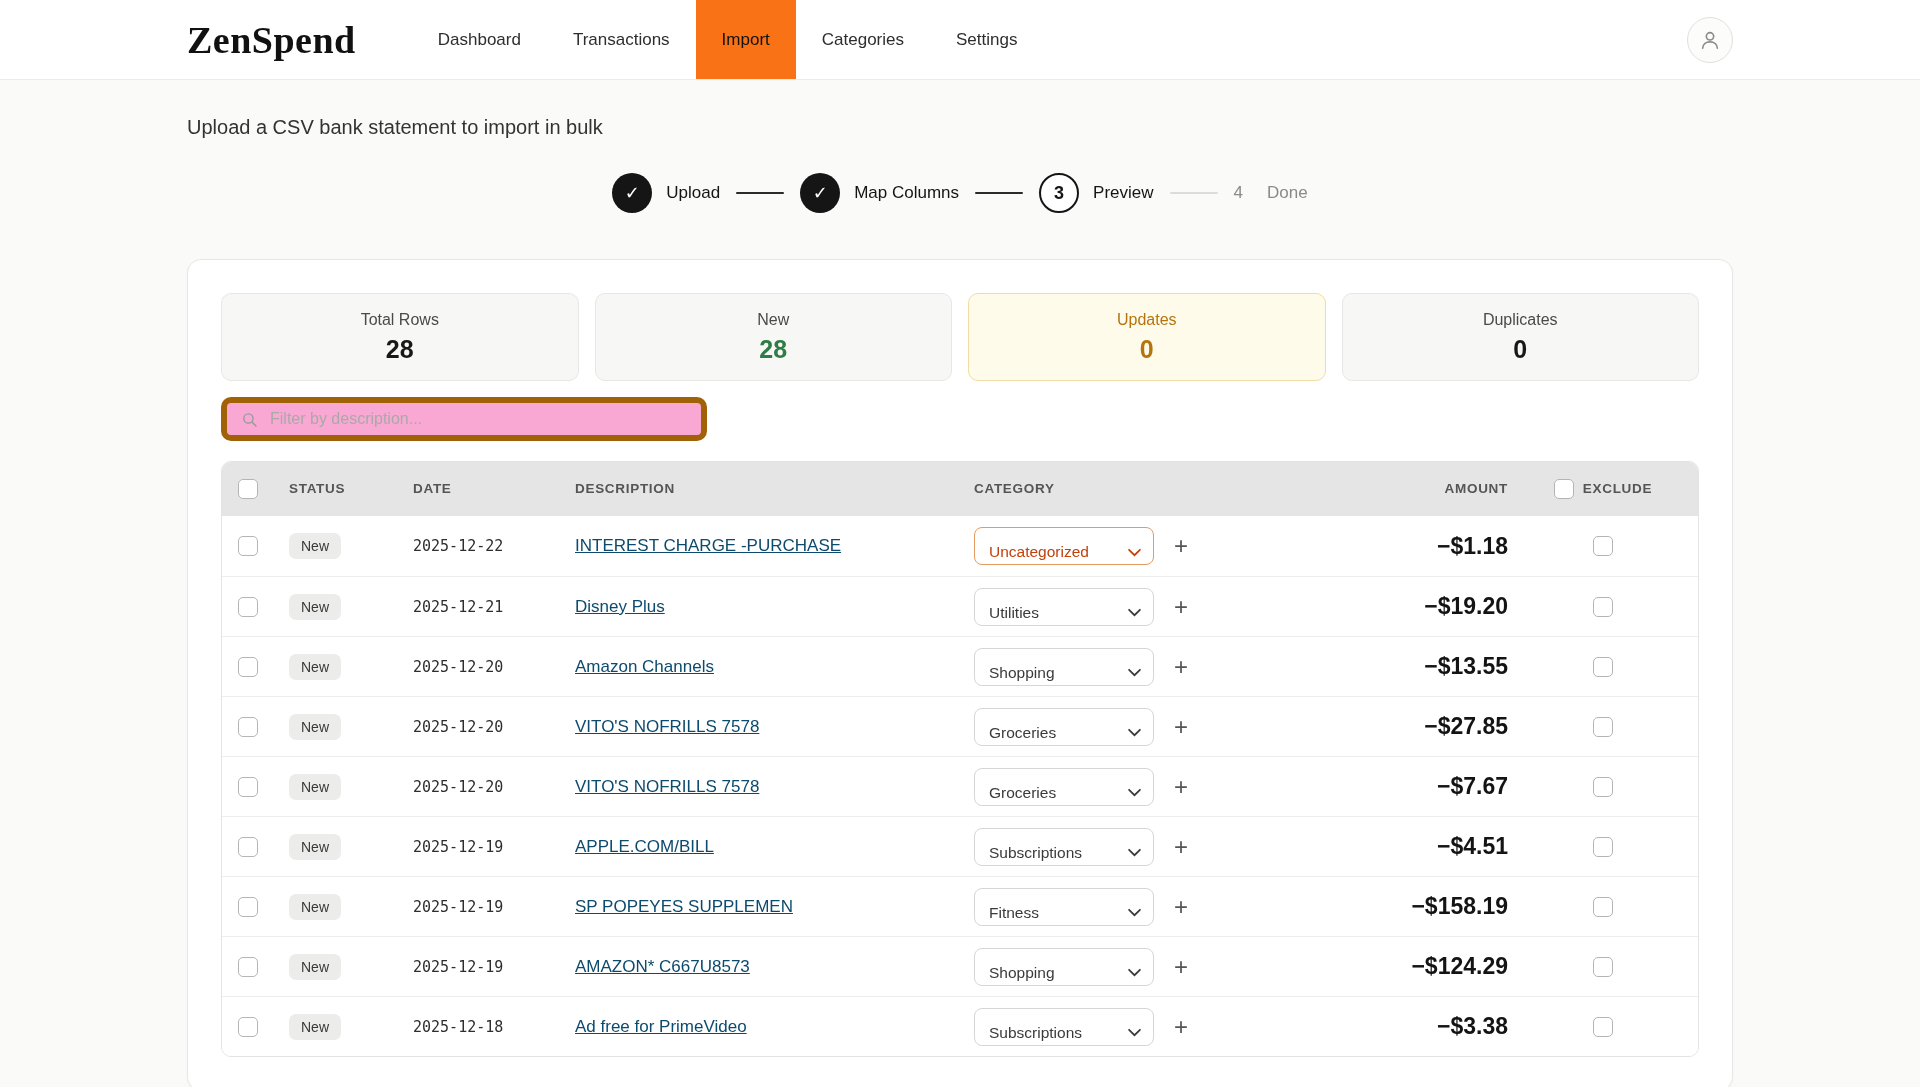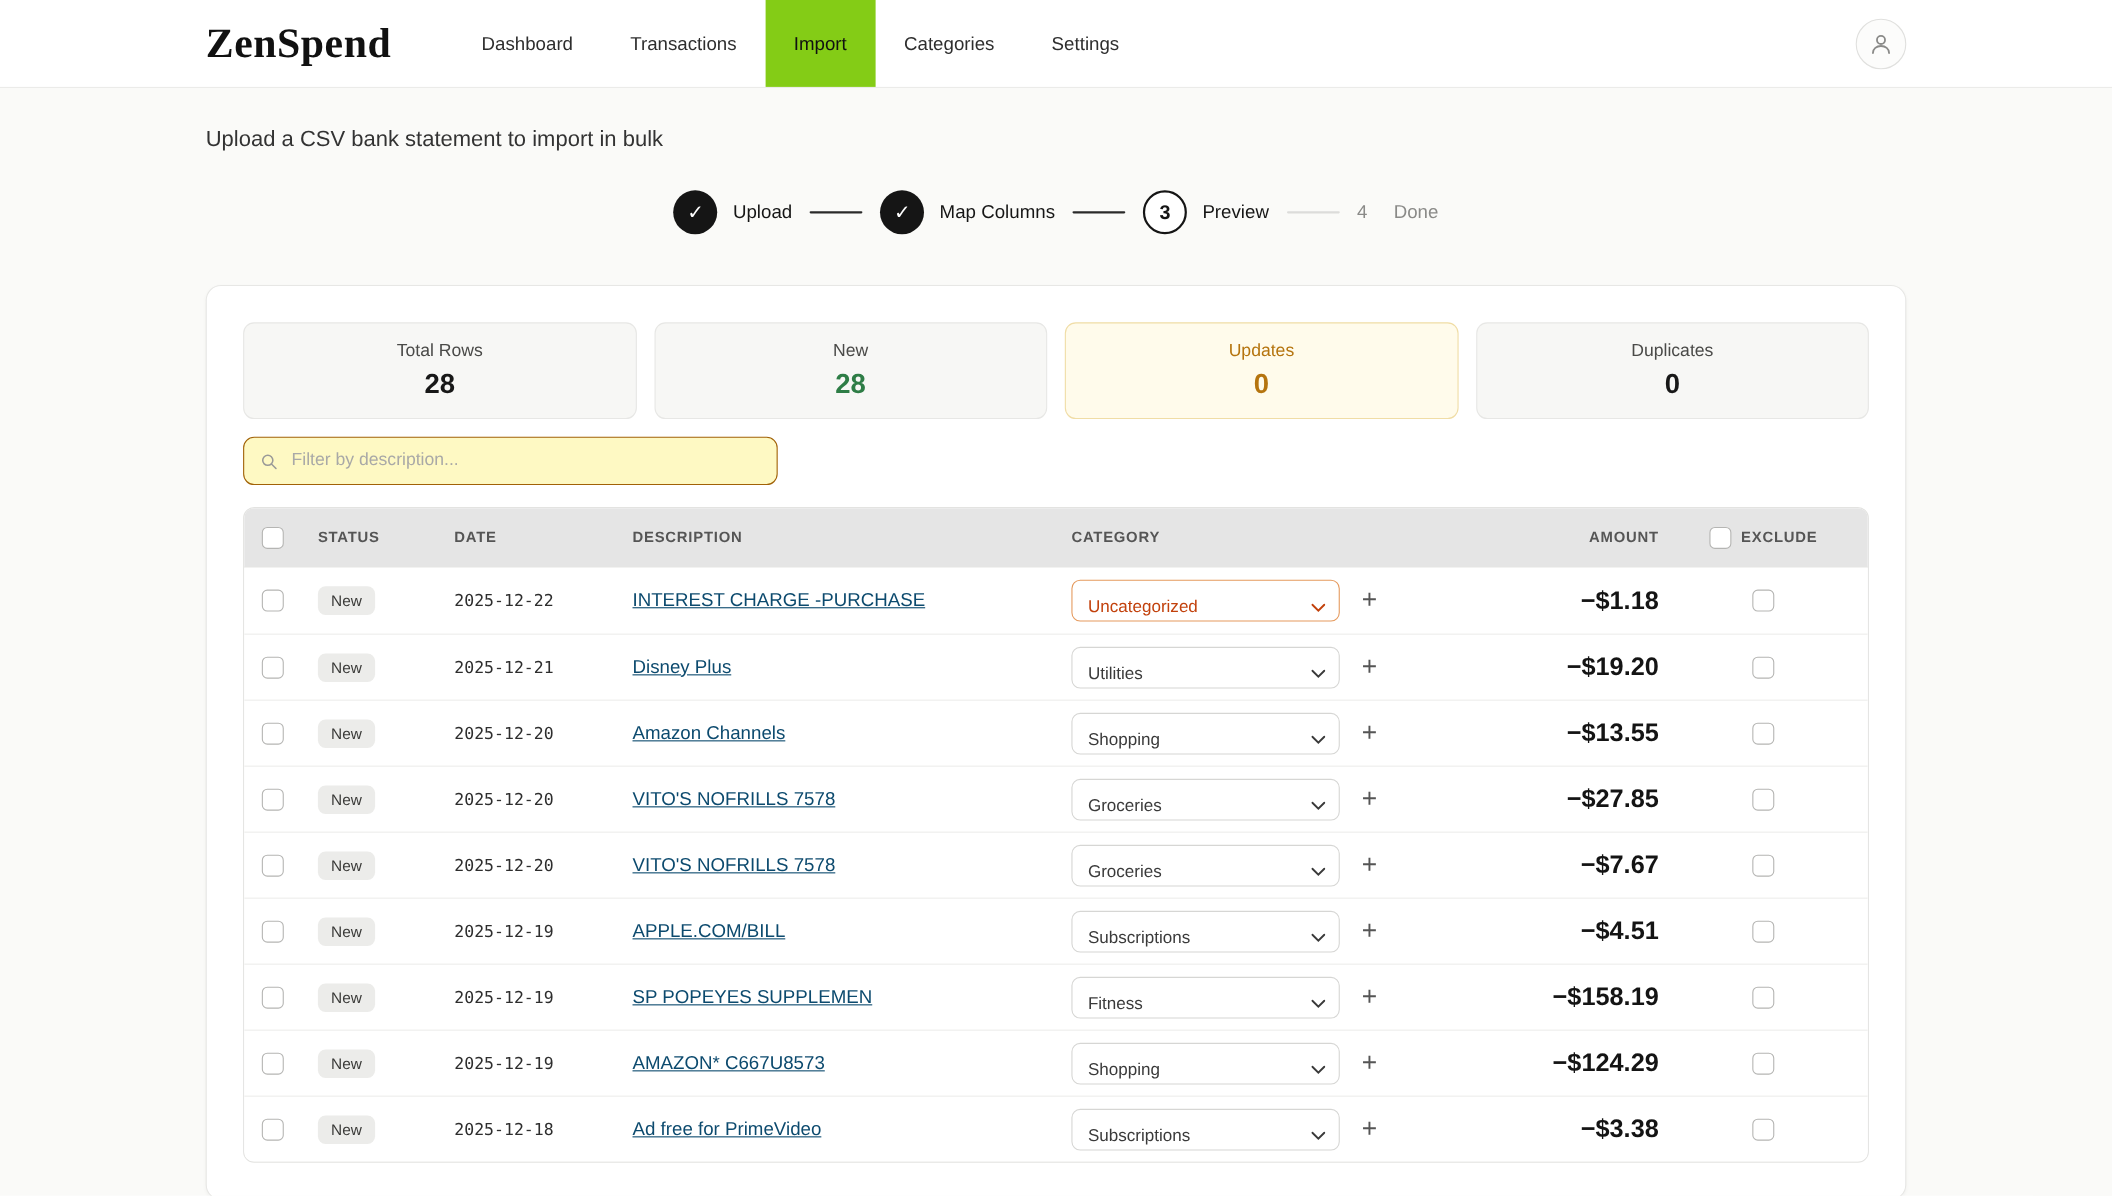--- a/index.html
+++ b/index.html
@@ -14,21 +14,21 @@
   
   .topbar { height:80px; background:#ffffff; border-bottom:1px solid #ebebe9; }
   .topbar-inner { width:1546px; height:100%; margin:0 auto; display:flex; align-items:stretch; }
   .brand {
     font-family:"Liberation Serif","DejaVu Serif",serif;
     font-size:38px; font-weight:700; letter-spacing:0.5px;
     display:flex; align-items:center; margin-right:56px; cursor:pointer; color:#111;
   }
   nav.mainnav { display:flex; align-items:stretch; }
   .nav-item { display:flex; align-items:center; padding:0 26px; font-size:17px; color:#2e2e2e; cursor:pointer; }
-  .nav-item.active { background:#84cc16; color:#111; }
+  .nav-item.active { background:#f97316; color:#111; }
   .avatar {
     margin-left:auto; align-self:center;
     width:46px; height:46px; border-radius:50%;
     border:1px solid #e0e0de; background:#fcfcfb;
     display:flex; align-items:center; justify-content:center; cursor:pointer;
   }
 
   
   main { width:1546px; margin:0 auto; }
   .subtitle { margin:36px 0 0; font-size:20px; color:#333; }
@@ -63,21 +63,21 @@
   .stat-value { font-size:25px; font-weight:700; color:#181818; }
   .stat.new .stat-value { color:#2e7d46; }
   .stat.updates { background:#fffbeb; border-color:#f0dda6; }
   .stat.updates .stat-label, .stat.updates .stat-value { color:#b5740e; }
 
   .total-line { margin-top:28px; font-size:18px; color:#2e2e2e; }
   .total-line b { font-weight:700; color:#111; margin-left:6px; }
 
   .search {
     margin-top:16px; width:486px; height:44px;
-    border:1px solid #a16207; border-radius:10px; background:#fef9c3;
+    border:6px solid #a16207; border-radius:10px; background:#f9a8d4;
     display:flex; align-items:center; padding:0 14px; gap:10px;
   }
   .search input { border:none; outline:none; flex:1; font-size:16px; color:#333; background:transparent; font-family:inherit; }
   .search input::placeholder { color:#a9a9a7; }
 
   
   .table {
     --cols: 52px 120px 165px 1fr 358px 176px 190px;
     margin-top:20px; border:1px solid #e3e3e1; border-radius:10px; overflow:hidden; background:#fff;
   }
@@ -106,21 +106,21 @@
     width:20px; height:20px; border:1.5px solid #b5b5b3; border-radius:5px;
     background:#fff; margin:0; cursor:pointer; display:block;
   }
 
   .badge {
     background:#ececea; color:#3a3a38; font-size:14px;
     padding:5px 12px; border-radius:7px; font-weight:500; display:inline-block;
   }
 
   .select {
-    width:244px; height:38px; border:1px solid #d6d6d4; border-radius:8px; background:#fff;
+    width:180px; height:38px; border:1px solid #d6d6d4; border-radius:8px; background:#fff;
     display:flex; align-items:center; justify-content:space-between;
     padding:12px 12px 0 14px; font-size:15.5px; color:#3a3a3a; cursor:pointer;
   }
   .select.uncat { border-color:#e59a5e; color:#c2410c; }
   .select-label { white-space:nowrap; overflow:hidden; text-overflow:ellipsis; }
   .chev { flex:0 0 auto; }
 
   .plusbtn {
     border:none; background:none; font-size:24px; color:#555; cursor:pointer;
     padding:0; line-height:1; font-family:inherit;

